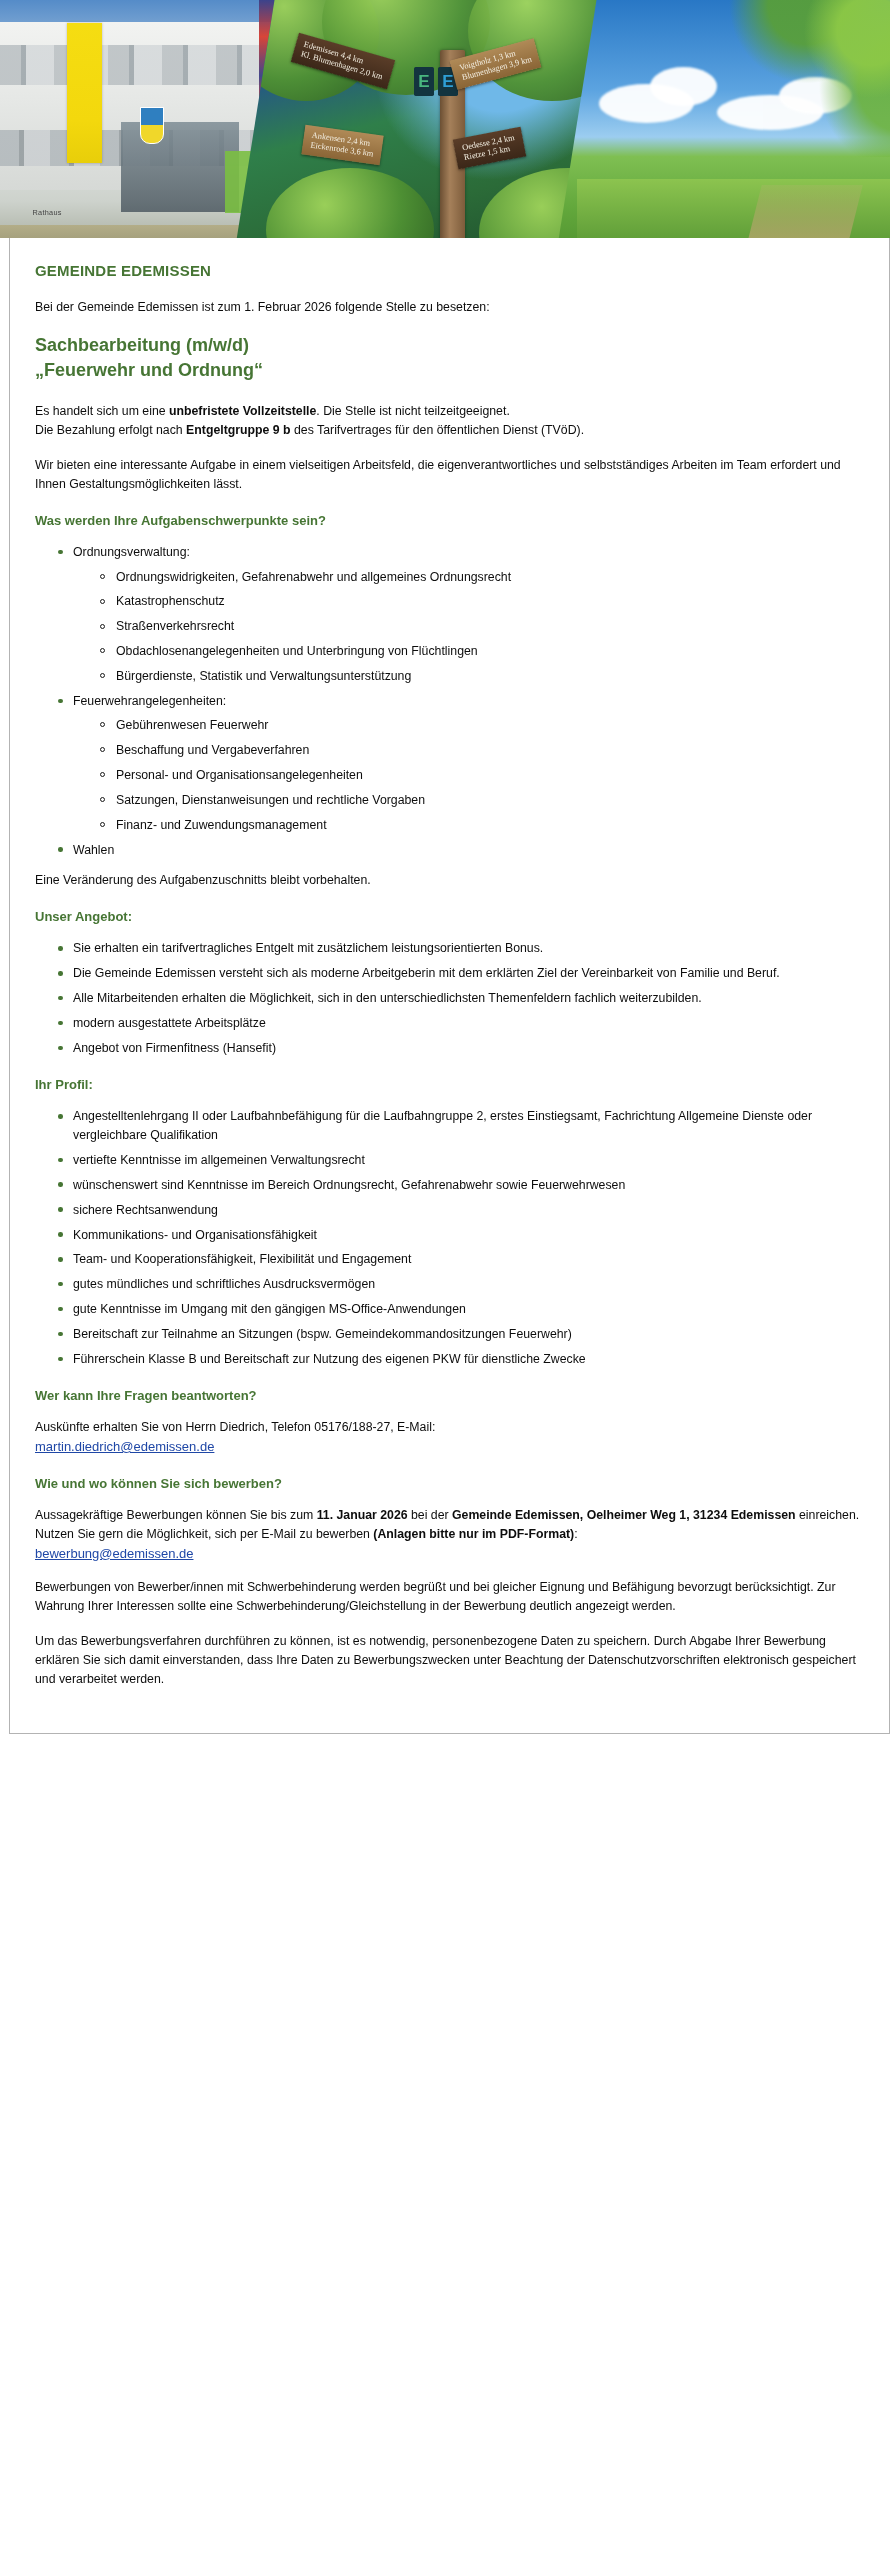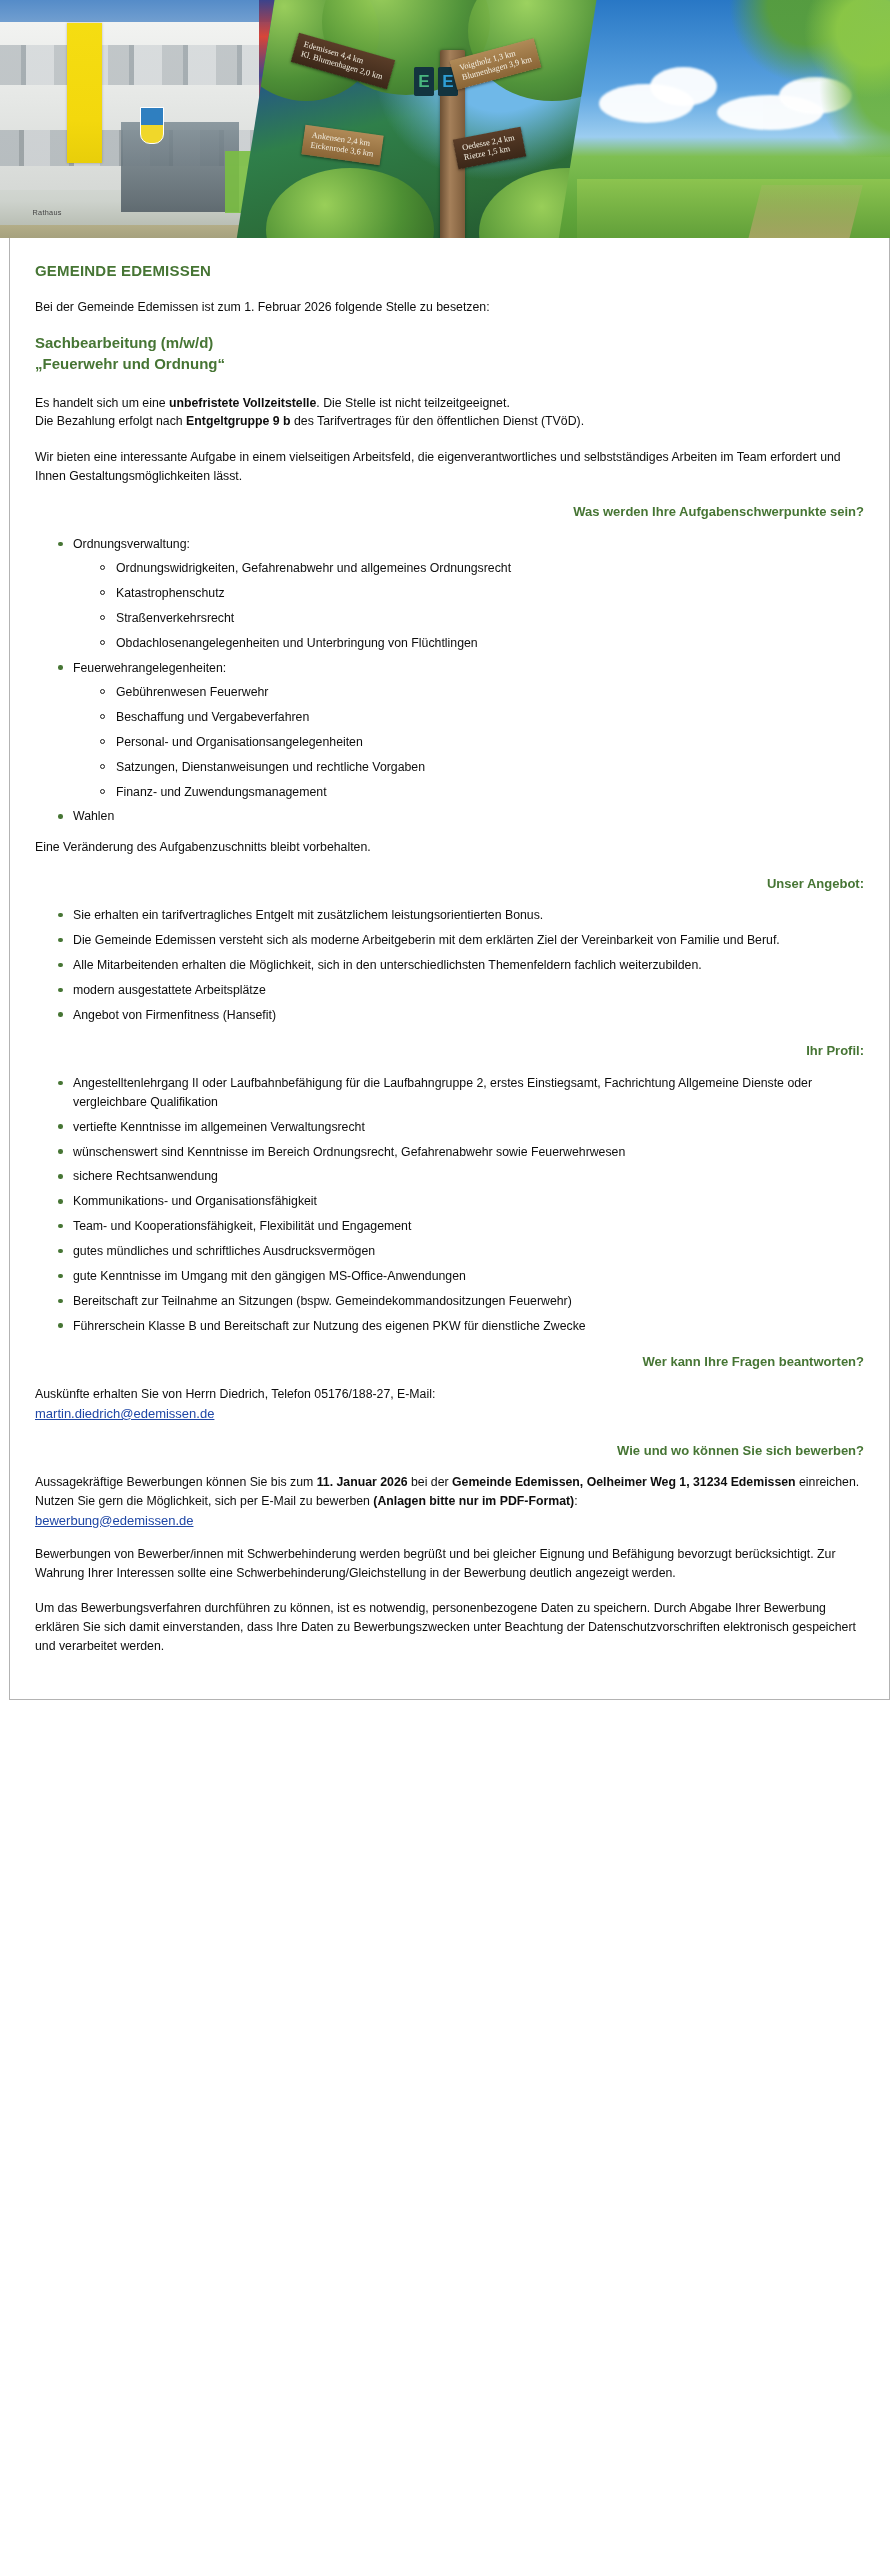--- a/index.html
+++ b/index.html
@@ -188,37 +188,36 @@
   .brand-h {
     color: #467534;
     font-weight: bold;
     font-size: 15px;
     margin: 0 0 19px 0;
     letter-spacing: 0.2px;
   }
   .job-title {
     color: #467534;
     font-weight: bold;
-    font-size: 15px;
+    font-size: 18px;
     line-height: 1.38;
     margin: 0 0 19px 0;
   }
   p.body {
     font-size: 12.3px;
     line-height: 1.52;
     margin: 0 0 17px 0;
     color: #0d0d0d;
   }
   p.tight { margin-bottom: 14.6px; }
   .sec-h {
     color: #467534;
     font-weight: bold;
     font-size: 13px;
     margin: 19px 0 15.7px 0;
-    text-align: right;
   }
   ul.l1 {
     list-style: none;
     margin: 0 0 4.5px 0;
     padding: 0 0 0 21px;
   }
   ul.l1 > li {
     position: relative;
     font-size: 12.3px;
     line-height: 1.52;
@@ -356,20 +355,21 @@
     <div class="sec-h">Was werden Ihre Aufgabenschwerpunkte sein?</div>
 
     <ul class="l1">
       <li>
         <span>Ordnungsverwaltung:</span>
         <ul class="l2">
           <li>Ordnungswidrigkeiten, Gefahrenabwehr und allgemeines Ordnungsrecht</li>
           <li>Katastrophenschutz</li>
           <li>Straßenverkehrsrecht</li>
           <li>Obdachlosenangelegenheiten und Unterbringung von Flüchtlingen</li>
+          <li>Bürgerdienste, Statistik und Verwaltungsunterstützung</li>
         </ul>
       </li>
       <li>
         <span>Feuerwehrangelegenheiten:</span>
         <ul class="l2">
           <li>Gebührenwesen Feuerwehr</li>
           <li>Beschaffung und Vergabeverfahren</li>
           <li>Personal- und Organisationsangelegenheiten</li>
           <li>Satzungen, Dienstanweisungen und rechtliche Vorgaben</li>
           <li>Finanz- und Zuwendungsmanagement</li>

